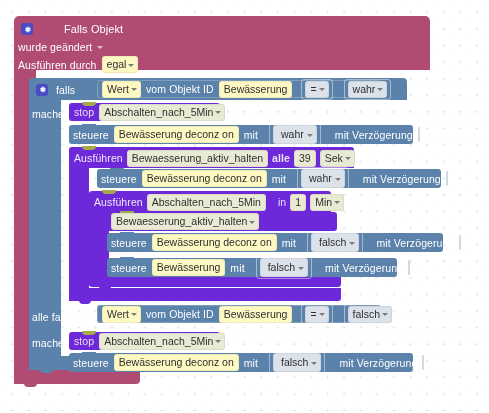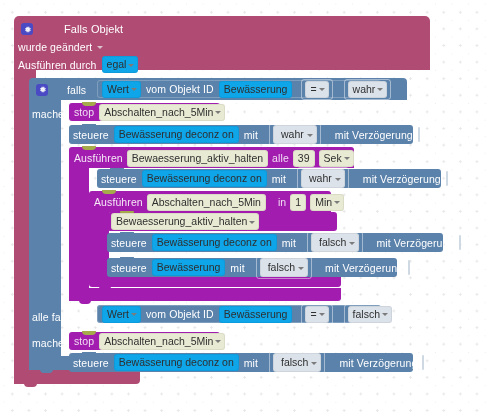--- a/index.html
+++ b/index.html
@@ -17,31 +17,31 @@
   }
   #canvas{position:absolute;left:0;top:0;width:489px;height:413px;}
 
   
   .blk{position:absolute;box-sizing:border-box;}
   .row{display:flex;align-items:center;white-space:nowrap;}
 
   
   .c-hat   {background:#b04c73;}
   .c-ctrl  {background:#5b82ab;}
-  .c-timer {background:#a21caf;}
+  .c-timer {background:#6d28d9;}
   .c-ghost {background:#c7d2dd;}
 
   
   .lbl{color:#ffffff;font-size:10.5px;letter-spacing:.1px;}
   .lbl-ghost{color:#ffffff;font-size:10.5px;opacity:.78;}
 
   
   .fld{
     display:inline-flex;align-items:center;
-    background:#0ea5e9;color:#2f2f2f;
+    background:#fef9c3;color:#2f2f2f;
     font-size:10.5px;border-radius:3px;
     padding:1px 4px 2px 4px;line-height:12px;
     border:1px solid rgba(0,0,0,.06);
   }
   .fld.dd{padding-right:11px;position:relative;}
   .fld.dd:after{
     content:"";position:absolute;right:3px;top:50%;
     margin-top:-1px;border-left:3px solid transparent;
     border-right:3px solid transparent;border-top:3.5px solid #7b7b7b;
   }
@@ -114,21 +114,21 @@
   <div class="blk row" style="left:18px;top:57px;height:15px;gap:5px;">
     <span class="lbl">Ausführen durch</span>
     <span class="fld dd">egal</span>
   </div>
 
   <div class="blk c-ctrl" style="left:29px;top:78px;width:378px;height:22px;border-radius:4px 4px 0 0;"></div>
   <div class="blk c-ctrl" style="left:29px;top:100px;width:32px;height:270px;"></div>
   <div class="blk c-ctrl" style="left:29px;top:356px;width:103px;height:14px;border-radius:0 0 4px 4px;"></div>
   <div class="blk c-ctrl" style="left:40px;top:369px;width:13px;height:4px;border-radius:0 0 5px 5px;"></div>
 
-  <div class="blk row" style="left:36px;top:83px;height:13px;gap:19px;">
+  <div class="blk row" style="left:36px;top:83px;height:13px;gap:8px;">
     <span class="gear">
       <svg width="9" height="9" viewBox="0 0 16 16" aria-hidden="true">
         <path fill="#ffffff" d="M8 5.4A2.6 2.6 0 1 0 8 10.6 2.6 2.6 0 0 0 8 5.4zm0 4.1A1.5 1.5 0 1 1 8 6.5a1.5 1.5 0 0 1 0 3z"></path>
         <path fill="#ffffff" d="M14 9.1l-1.1-.4a4.9 4.9 0 0 0 0-1.4l1.1-.4-.7-1.7-1.1.4a4.9 4.9 0 0 0-1-1l.4-1.1-1.7-.7-.4 1.1a4.9 4.9 0 0 0-1.4 0L7.7 2.8 6 3.5l.4 1.1a4.9 4.9 0 0 0-1 1L4.3 5.2l-.7 1.7 1.1.4a4.9 4.9 0 0 0 0 1.4l-1.1.4.7 1.7 1.1-.4a4.9 4.9 0 0 0 1 1L6 12.5l1.7.7.4-1.1a4.9 4.9 0 0 0 1.4 0l.4 1.1 1.7-.7-.4-1.1a4.9 4.9 0 0 0 1-1l1.1.4.7-1.7z" opacity=".85"></path>
       </svg>
     </span>
     <span class="lbl">falls</span>
   </div>
 
   <div class="blk c-ctrl row" style="left:97px;top:80px;width:284px;height:18px;border-radius:3px;padding:0 5px;gap:5px;
@@ -168,21 +168,21 @@
 
   <div class="blk c-timer" style="left:69px;top:147px;width:285px;height:21px;border-radius:3px 3px 0 0;"></div>
   <div class="blk c-timer" style="left:69px;top:168px;width:20px;height:133px;"></div>
   <div class="blk c-timer" style="left:69px;top:288px;width:272px;height:13px;border-radius:0 0 3px 3px;"></div>
   <div class="blk c-timer" style="left:79px;top:300px;width:12px;height:4px;border-radius:0 0 5px 5px;"></div>
   <div class="notch c-timer" style="left:82px;top:146px;"></div>
 
   <div class="blk row" style="left:74px;top:151px;height:14px;gap:4px;">
     <span class="lbl" style="opacity:.9;">Ausführen</span>
     <span class="fld" style="background:#e9ead3;">Bewaesserung_aktiv_halten</span>
-    <span class="lbl" style="opacity:.85;">alle</span>
+    <span class="lbl" style="opacity:.85;font-weight:bold;">alle</span>
     <span class="fld" style="background:#e9ead3;">39</span>
     <span class="fld dd" style="background:#e9ead3;">Sek</span>
   </div>
 
   <div class="blk c-ctrl row" style="left:97px;top:169px;width:344px;height:19px;border-radius:3px;padding:0 4px;gap:5px;">
     <div class="notch c-ctrl"></div>
     <span class="lbl">steuere</span>
     <span class="fld">Bewässerung deconz on</span>
     <span class="lbl">mit</span>
     <span class="sock" style="margin-left:6px;">

